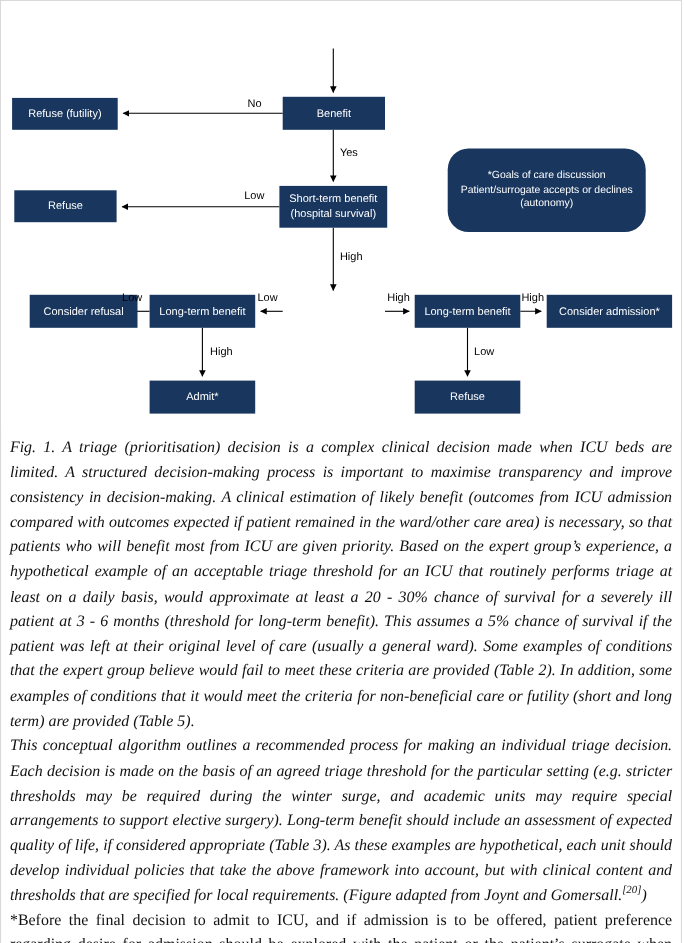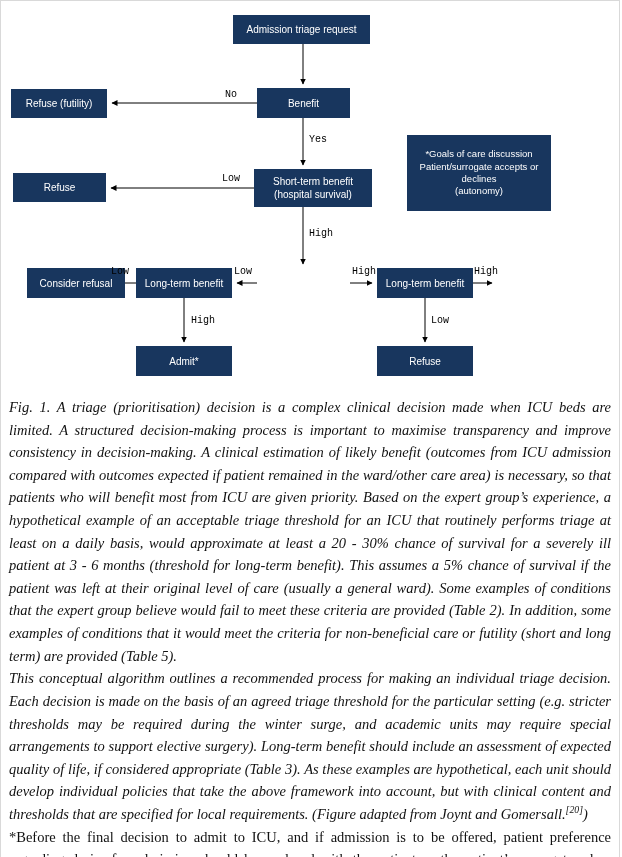--- a/index.html
+++ b/index.html
@@ -36,33 +36,33 @@
     align-items: center;
     justify-content: center;
     text-align: center;
     white-space: pre-line;
     padding: 2px;
     box-sizing: border-box;
   }
   #n-admission          { left: 232px; top: 14px;  width: 137px; height: 29px; }
   #n-benefit            { left: 256px; top: 87px;  width: 93px;  height: 30px; }
   #n-refuse-futility    { left: 10px;  top: 88px;  width: 96px;  height: 29px; }
-  #n-short-term         { left: 253px; top: 168px; width: 118px;  height: 38px; }
+  #n-short-term         { left: 253px; top: 168px; width: 98px;  height: 38px; }
   #n-refuse-short       { left: 12px;  top: 172px; width: 93px;  height: 29px; }
-  #n-goals              { left: 406px; top: 134px; width: 144px; height: 76px; font-size: 9.5px; }
+  #n-goals              { left: 406px; top: 134px; width: 180px; height: 76px; font-size: 9.5px; border-radius: 19px; }
   #n-resource           { left: 256px; top: 267px; width: 93px;  height: 30px; }
   #n-long-term-left     { left: 135px; top: 267px; width: 96px;  height: 30px; }
   #n-consider-refusal   { left: 26px;   top: 267px; width: 98px;  height: 30px; }
   #n-admit              { left: 135px; top: 345px; width: 96px;  height: 30px; }
   #n-long-term-right    { left: 376px; top: 267px; width: 96px;  height: 30px; }
   #n-consider-admission { left: 496px; top: 267px; width: 114px; height: 30px; }
   #n-refuse-long        { left: 376px; top: 345px; width: 96px;  height: 30px; }
   .edge-label {
     position: absolute;
-    font-family: Liberation Mono, monospace;
+    font-family: Liberation Sans, sans-serif;
     font-size: 10px;
     color: #000000;
     line-height: 1;
   }
   #l-no       { left: 224px; top: 89px; }
   #l-yes      { left: 308px; top: 134px; text-align: center; }
   #l-low-short{ left: 221px; top: 173px; }
   #l-high-short{ left: 308px; top: 228px; }
   #l-low-resource { left: 233px; top: 266px; }
   #l-low-refusal  { left: 110px; top: 266px; }
@@ -103,33 +103,33 @@
       <line x1="253" y1="187" x2="110" y2="187" stroke="#000" stroke-width="1" marker-end="url(#ah)"></line>
       <line x1="302" y1="206" x2="302" y2="263" stroke="#000" stroke-width="1" marker-end="url(#ah)"></line>
       <line x1="256" y1="282" x2="236" y2="282" stroke="#000" stroke-width="1" marker-end="url(#ah)"></line>
       <line x1="135" y1="282" x2="112" y2="282" stroke="#000" stroke-width="1" marker-end="url(#ah)"></line>
       <line x1="183" y1="297" x2="183" y2="341" stroke="#000" stroke-width="1" marker-end="url(#ah)"></line>
       <line x1="349" y1="282" x2="371" y2="282" stroke="#000" stroke-width="1" marker-end="url(#ah)"></line>
       <line x1="472" y1="282" x2="491" y2="282" stroke="#000" stroke-width="1" marker-end="url(#ah)"></line>
       <line x1="424" y1="297" x2="424" y2="341" stroke="#000" stroke-width="1" marker-end="url(#ah)"></line>
     </svg>
 
-    <div class="node" id="n-admission">Admission triage request</div>
     <div class="node" id="n-benefit">Benefit</div>
     <div class="node" id="n-refuse-futility">Refuse (futility)</div>
     <div class="node" id="n-short-term">Short-term benefit
 (hospital survival)</div>
     <div class="node" id="n-refuse-short">Refuse</div>
     <div class="node" id="n-goals">*Goals of care discussion
 Patient/surrogate accepts or declines
 (autonomy)</div>
     <div class="node" id="n-long-term-left">Long-term benefit</div>
     <div class="node" id="n-consider-refusal">Consider refusal</div>
     <div class="node" id="n-admit">Admit*</div>
     <div class="node" id="n-long-term-right">Long-term benefit</div>
+    <div class="node" id="n-consider-admission">Consider admission*</div>
     <div class="node" id="n-refuse-long">Refuse</div>
 
     <span class="edge-label" id="l-no">No</span>
     <span class="edge-label" id="l-yes">Yes</span>
     <span class="edge-label" id="l-low-short">Low</span>
     <span class="edge-label" id="l-high-short">High</span>
     <span class="edge-label" id="l-low-resource">Low</span>
     <span class="edge-label" id="l-low-refusal">Low</span>
     <span class="edge-label" id="l-high-admit">High</span>
     <span class="edge-label" id="l-high-resource">High</span>

